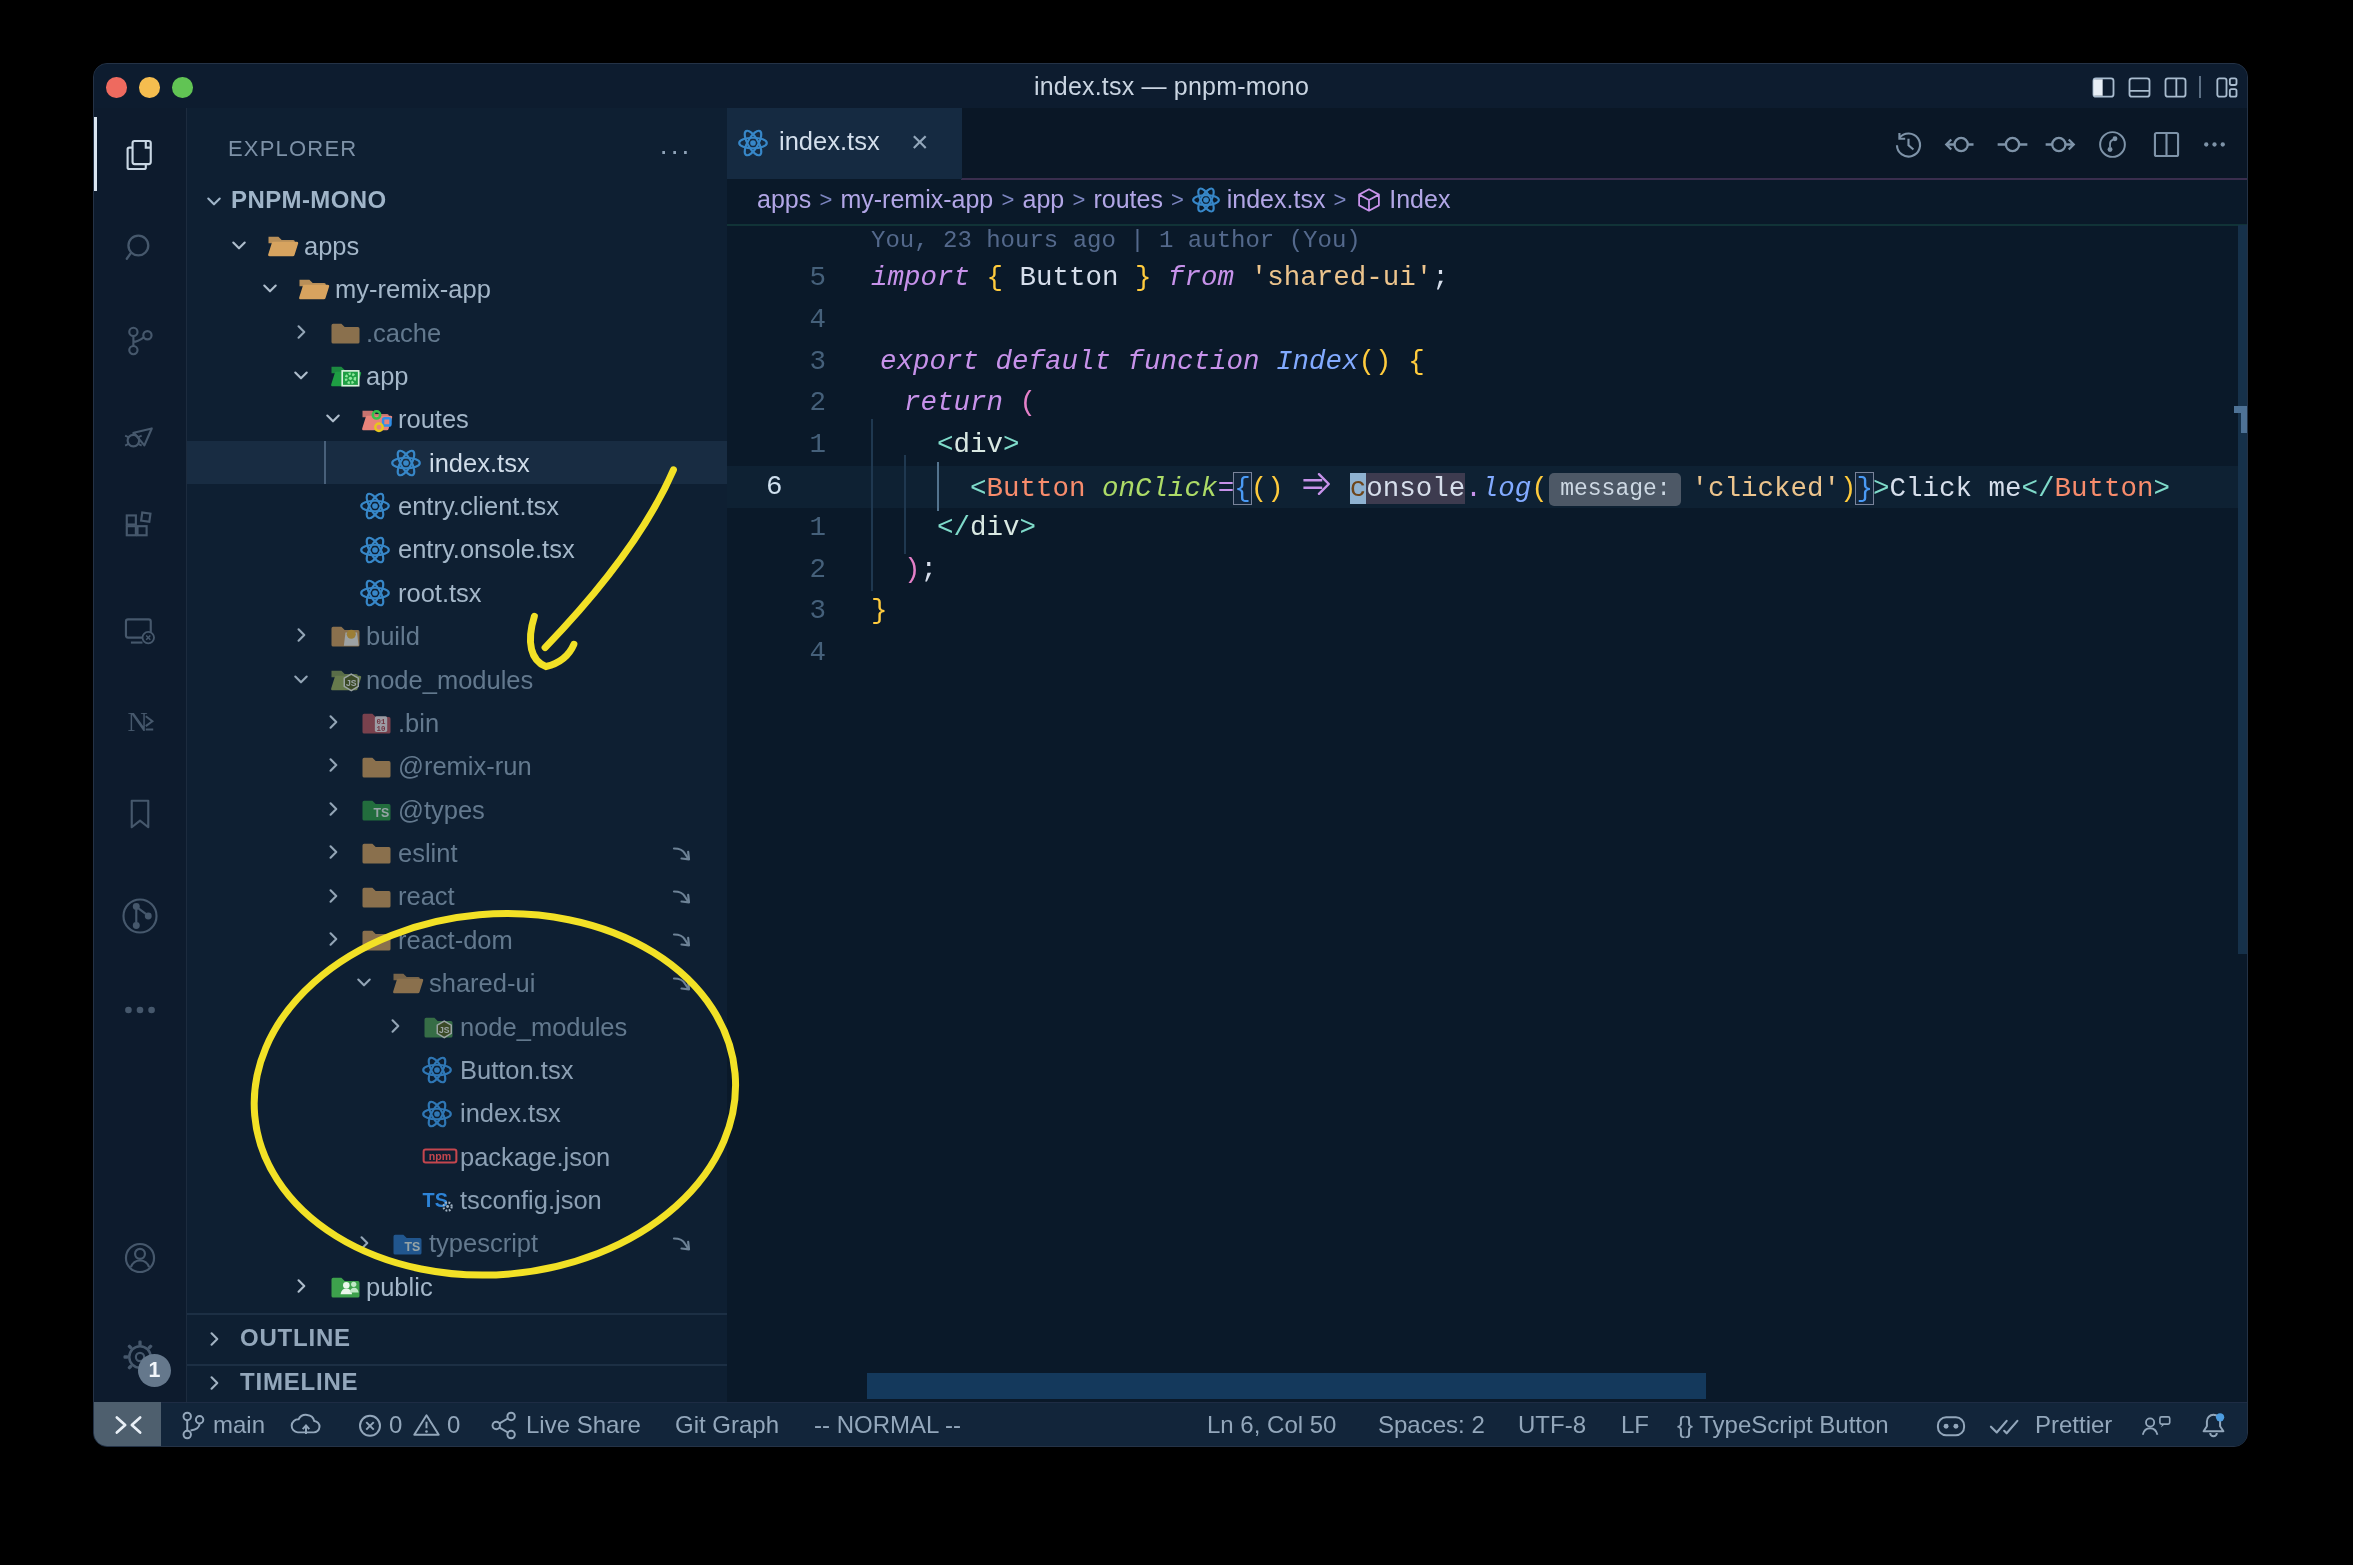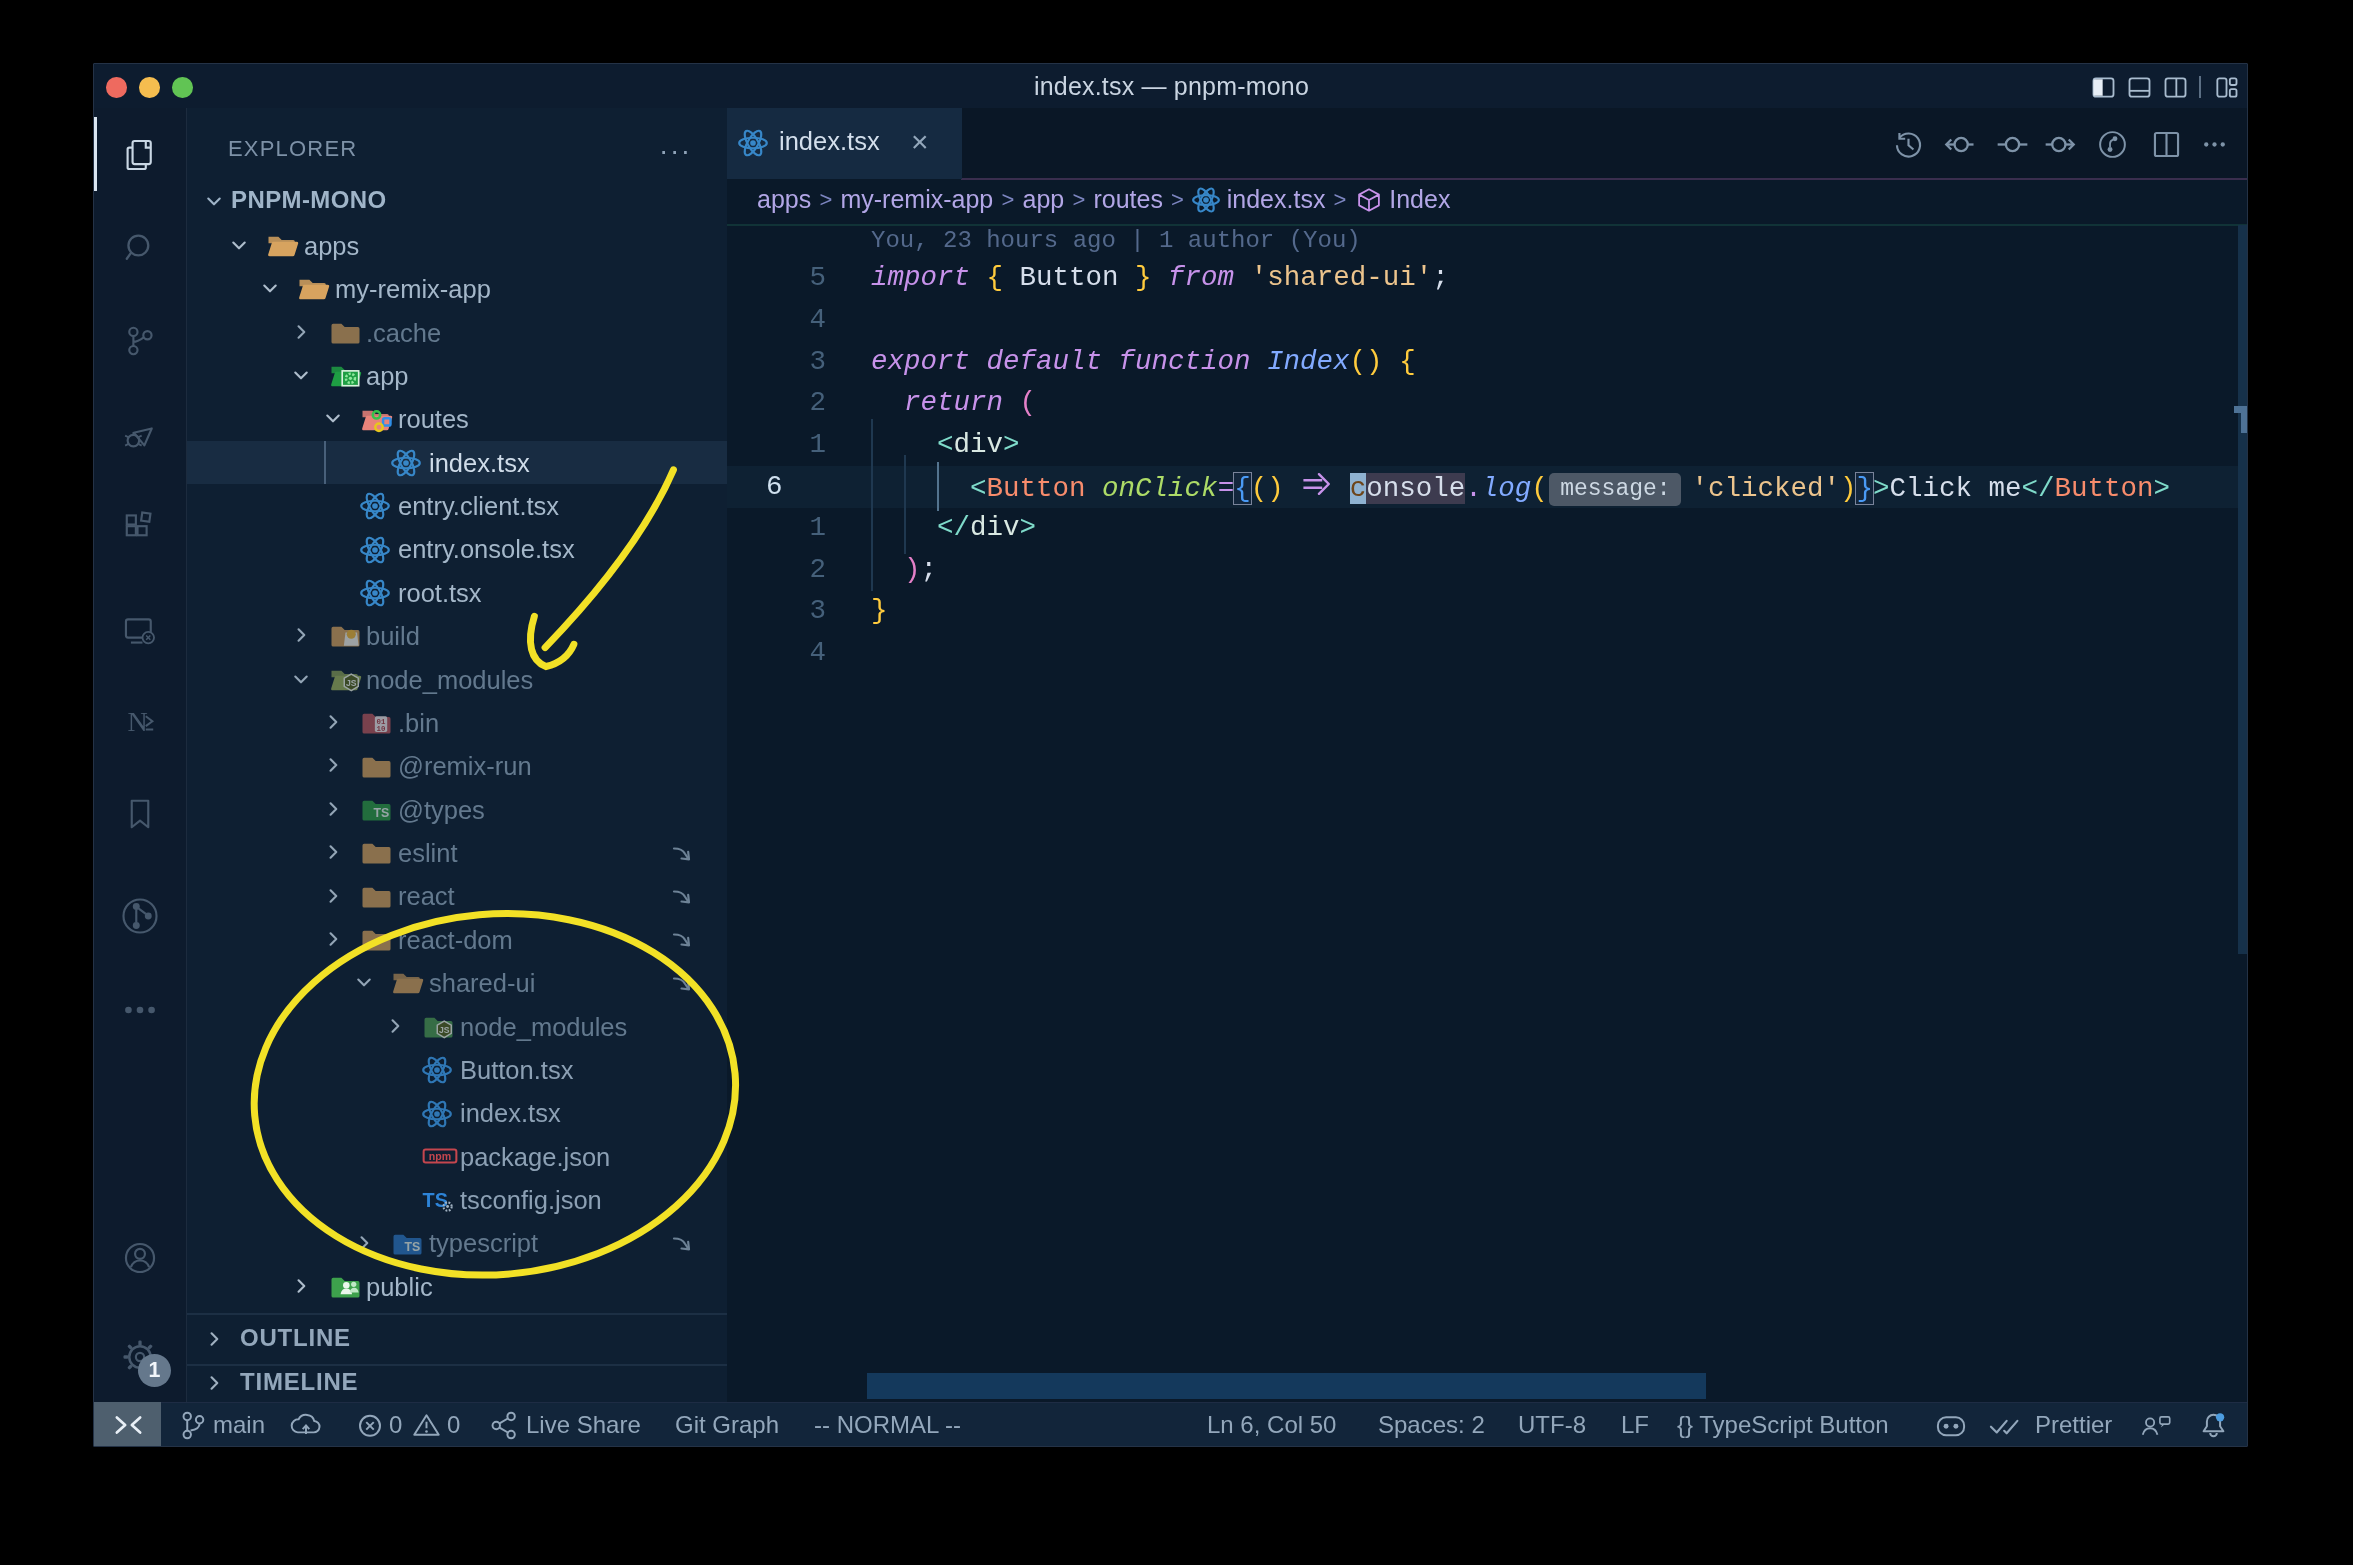--- a/index.html
+++ b/index.html
@@ -1,18 +1,18 @@
 <!DOCTYPE html>
 <html style="font-size:13px"><head><meta charset="utf-8">
 <style>
 html,body{margin:0;padding:0;background:#000000;width:2354px;height:1565px;overflow:hidden}
 *{box-sizing:border-box}
 body{font-family:"Liberation Sans",sans-serif;-webkit-font-smoothing:antialiased}
 .abs{position:absolute}
-#win{position:absolute;left:93px;top:63px;width:2155px;height:1384px;background:#0a1929;border-radius:1px;overflow:hidden;border:0.8px solid #243246;box-shadow:inset 0 0.8px 0 rgba(160,180,210,.25)}
+#win{position:absolute;left:93px;top:63px;width:2155px;height:1384px;background:#0a1929;border-radius:14px;overflow:hidden;border:0.8px solid #243246;box-shadow:inset 0 0.8px 0 rgba(160,180,210,.25)}
 .mono{font-family:"Liberation Mono",monospace;font-size:27.5px;line-height:42px;white-space:pre}
 .it{font-style:italic}
 </style></head>
 <body>
 <div id="win">
 
 <div class="abs" style="left:0;top:0;width:2155px;height:44px;background:#0d1c2f"></div>
 <div class="abs" style="left:12.3px;top:13px;width:20.6px;height:20.6px;border-radius:50%;background:#ee6a5f"></div>
 <div class="abs" style="left:45px;top:13px;width:20.6px;height:20.6px;border-radius:50%;background:#f5bd4f"></div>
 <div class="abs" style="left:78px;top:13px;width:20.6px;height:20.6px;border-radius:50%;background:#61c454"></div>
@@ -430,21 +430,21 @@
 <div class="abs mono" style="left:633px;top:235px;width:99px;text-align:right;color:#45607a">4</div>
 <div class="abs mono" style="left:633px;top:277px;width:99px;text-align:right;color:#45607a">3</div>
 <div class="abs mono" style="left:633px;top:318px;width:99px;text-align:right;color:#45607a">2</div>
 <div class="abs mono" style="left:633px;top:360px;width:99px;text-align:right;color:#45607a">1</div>
 <div class="abs mono" style="left:633px;top:443px;width:99px;text-align:right;color:#45607a">1</div>
 <div class="abs mono" style="left:633px;top:485px;width:99px;text-align:right;color:#45607a">2</div>
 <div class="abs mono" style="left:633px;top:526px;width:99px;text-align:right;color:#45607a">3</div>
 <div class="abs mono" style="left:633px;top:568px;width:99px;text-align:right;color:#45607a">4</div>
 <div class="abs mono" style="left:672px;top:402px;color:#cfe0ef">6</div>
 <div class="abs mono" style="left:777px;top:193px"><span class="x it" style="color:#c792ea;">import </span><span class="x" style="color:#ffcb3d;">{ </span><span class="x" style="color:#d6deeb;">Button</span><span class="x" style="color:#ffcb3d;"> } </span><span class="x it" style="color:#c792ea;">from</span><span class="x" style="color:#d6deeb;"> </span><span class="x" style="color:#ecc48d;">'shared-ui'</span><span class="x" style="color:#d6deeb;">;</span></div>
-<div class="abs mono" style="left:777px;top:277px"><span class="x it" style="color:#c792ea;">export default </span><span class="x it" style="color:#c792ea;">function </span><span class="x it" style="color:#82aaff;">Index</span><span class="x" style="color:#ffcb3d;">()</span><span class="x" style="color:#d6deeb;"> </span><span class="x" style="color:#ffcb3d;">{</span></div>
+<div class="abs mono" style="left:777px;top:277px"><span class="x it" style="color:#c792ea;margin-left:9px;">export default </span><span class="x it" style="color:#c792ea;">function </span><span class="x it" style="color:#82aaff;">Index</span><span class="x" style="color:#ffcb3d;">()</span><span class="x" style="color:#d6deeb;"> </span><span class="x" style="color:#ffcb3d;">{</span></div>
 <div class="abs mono" style="left:777px;top:318px"><span class="x" style="color:#d6deeb;">  </span><span class="x it" style="color:#c792ea;margin-top:44px;">return</span><span class="x" style="color:#d6deeb;"> </span><span class="x" style="color:#e480c8;">(</span></div>
 <div class="abs mono" style="left:777px;top:360px"><span class="x" style="color:#d6deeb;">    </span><span class="x" style="color:#7fdbca;">&lt;</span><span class="x" style="color:#d9e8e2;">div</span><span class="x" style="color:#7fdbca;">&gt;</span></div>
 <div class="abs mono" style="left:777px;top:402px"><span class="x" style="color:#d6deeb;">      </span><span class="x" style="color:#7fdbca;">&lt;</span><span class="x" style="color:#f78c6c;">Button</span><span class="x" style="color:#d6deeb;"> </span><span class="x it" style="color:#addb67;">onClick</span><span class="x" style="color:#c792ea;">=</span><span style="color:#4a9af5;outline:1.6px solid #79839a;outline-offset:-0.8px;background:#13263c">{</span><span class="x" style="color:#ffcb3d;">()</span><span class="x" style="color:#d6deeb;"> </span><span style="display:inline-block;width:33px;vertical-align:-5.8px"><svg width="33" height="36" viewBox="0 0 40 44" style="">
           <path d="M4,17.5 H27 M4,26.5 H27" fill="none" stroke="#c792ea" stroke-width="3"></path>
           <path d="M23,10 L35,22 L23,34" fill="none" stroke="#c792ea" stroke-width="3" stroke-linejoin="round" stroke-linecap="round"></path>
         </svg></span><span class="x" style="color:#d6deeb;"> </span><span style="background:#3d3b4f"><span style="position:relative;background:#8fb2d1;color:#6d451a">c</span><span style="color:#d6deeb">onsole</span></span><span class="x" style="color:#c792ea;">.</span><span class="x it" style="color:#82aaff;">log</span><span class="x" style="color:#ffcb3d;">(</span><span style="display:inline-block;width:132px;margin:0 10px 0 1.6px;background:#4d5866;color:#cdd8e3;border-radius:5px;font-size:23px;text-align:center;vertical-align:1.6px;line-height:33px;height:33px">message:</span><span class="x" style="color:#ecc48d;">'clicked'</span><span class="x" style="color:#ffcb3d;">)</span><span style="color:#4a9af5;outline:1.6px solid #79839a;outline-offset:-0.8px;background:#13263c">}</span><span class="x" style="color:#7fdbca;">&gt;</span><span class="x" style="color:#d6deeb;">Click me</span><span class="x" style="color:#7fdbca;">&lt;/</span><span class="x" style="color:#f78c6c;">Button</span><span class="x" style="color:#7fdbca;">&gt;</span></div>
 <div class="abs mono" style="left:777px;top:443px"><span class="x" style="color:#d6deeb;">    </span><span class="x" style="color:#7fdbca;">&lt;/</span><span class="x" style="color:#d9e8e2;">div</span><span class="x" style="color:#7fdbca;">&gt;</span></div>
 <div class="abs mono" style="left:777px;top:485px"><span class="x" style="color:#d6deeb;">  </span><span class="x" style="color:#e480c8;">)</span><span class="x" style="color:#d6deeb;">;</span></div>
 <div class="abs mono" style="left:777px;top:526px"><span class="x" style="color:#ffcb3d;">}</span></div>
 <div class="abs" style="left:2144px;top:161px;width:10.7px;height:729px;background:#16314a"></div>

